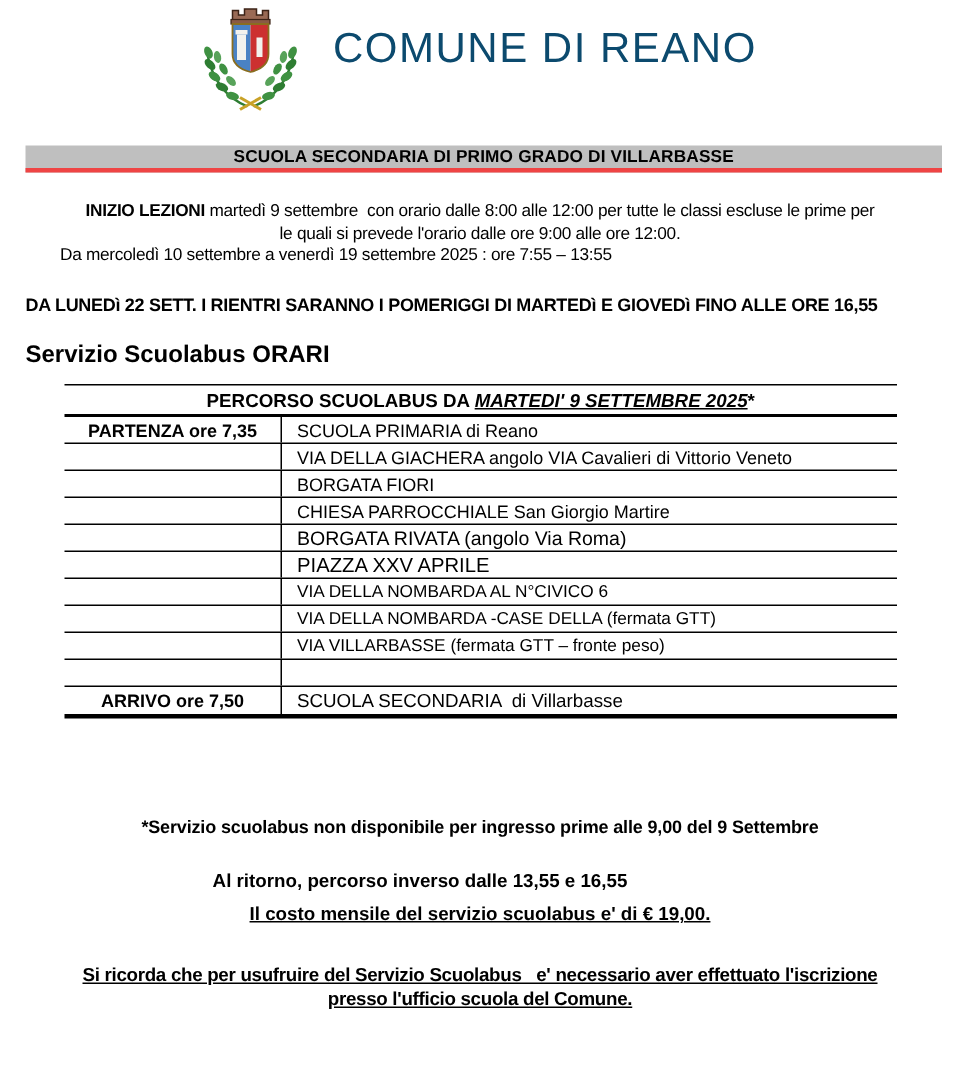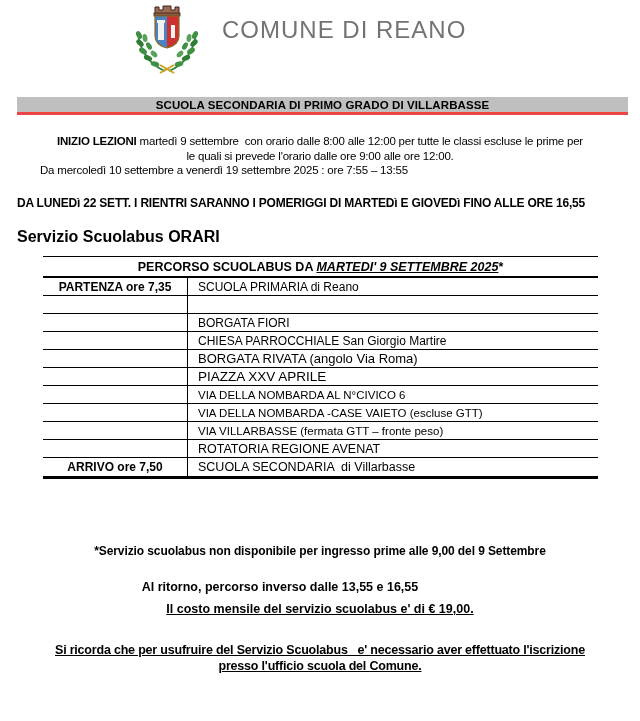--- a/index.html
+++ b/index.html
@@ -10,22 +10,22 @@
     position:relative;
     overflow:hidden;
   }
   .page { position:relative; width:640px; height:721px; }
   .pre { white-space:pre-wrap;text-align:center; }
 
   
   .crest { position:absolute; left:127px; top:2px; width:80px; height:74px; }
   .doc-title {
     position:absolute; left:222px; top:16px;
-    font-size:24px; letter-spacing:1px; white-space:nowrap;
-    color:#737373;
+    font-size:28px; letter-spacing:1px; white-space:nowrap;
+    color:#0c4a6e;
   }
 
   
   .banner {
     position:absolute; left:17px; top:97px; width:611px; height:18px;
     background:#bfbfbf; border-bottom:3px solid #ef4444;
     text-align:center; font-weight:bold; font-size:11.5px; line-height:17px;
     letter-spacing:0.1px;
   }
 
@@ -158,20 +158,21 @@
 
   <div class="bus-table">
     <div class="table-title"><span class="pre">PERCORSO SCUOLABUS DA </span><span class="emph">MARTEDI' 9 SETTEMBRE 2025</span><span>*</span></div>
     <div class="rows">
       <div class="trow">
         <div class="cell-time">PARTENZA ore 7,35</div>
         <div class="cell-stop">SCUOLA PRIMARIA di Reano</div>
       </div>
       <div class="trow">
         <div class="cell-time"></div>
+        <div class="cell-stop">VIA DELLA GIACHERA angolo VIA Cavalieri di Vittorio Veneto</div>
       </div>
       <div class="trow">
         <div class="cell-time"></div>
         <div class="cell-stop">BORGATA FIORI</div>
       </div>
       <div class="trow">
         <div class="cell-time"></div>
         <div class="cell-stop">CHIESA PARROCCHIALE San Giorgio Martire</div>
       </div>
       <div class="trow">
@@ -181,29 +182,28 @@
       <div class="trow">
         <div class="cell-time"></div>
         <div class="cell-stop">PIAZZA XXV APRILE</div>
       </div>
       <div class="trow">
         <div class="cell-time"></div>
         <div class="cell-stop">VIA DELLA NOMBARDA AL N°CIVICO 6</div>
       </div>
       <div class="trow">
         <div class="cell-time"></div>
-        <div class="cell-stop">VIA DELLA NOMBARDA -CASE VAIETO (escluse GTT)</div>
+        <div class="cell-stop">VIA DELLA NOMBARDA -CASE DELLA (fermata GTT)</div>
       </div>
       <div class="trow">
         <div class="cell-time"></div>
         <div class="cell-stop">VIA VILLARBASSE (fermata GTT – fronte peso)</div>
       </div>
       <div class="trow">
         <div class="cell-time"></div>
-        <div class="cell-stop">ROTATORIA REGIONE AVENAT</div>
       </div>
       <div class="trow">
         <div class="cell-time">ARRIVO ore 7,50</div>
         <div class="cell-stop">SCUOLA SECONDARIA  di Villarbasse</div>
       </div>
     </div>
   </div>
 
   <div class="footnote">*Servizio scuolabus non disponibile per ingresso prime alle 9,00 del 9 Settembre</div>
 

